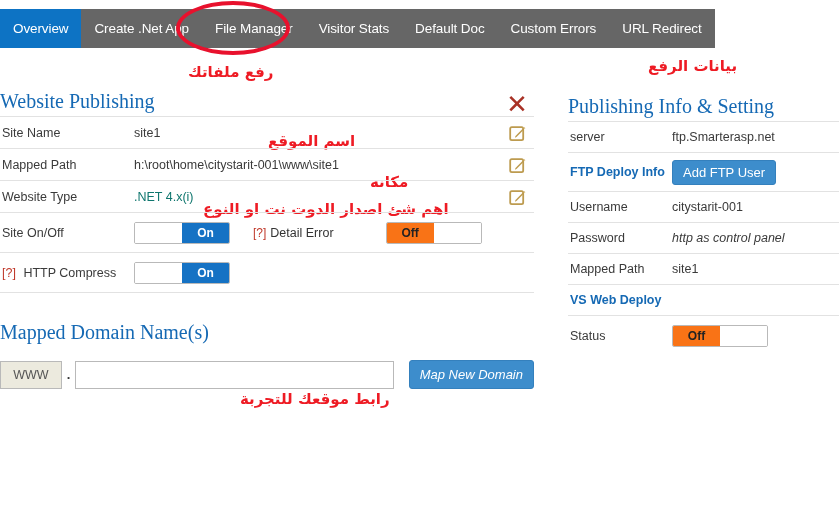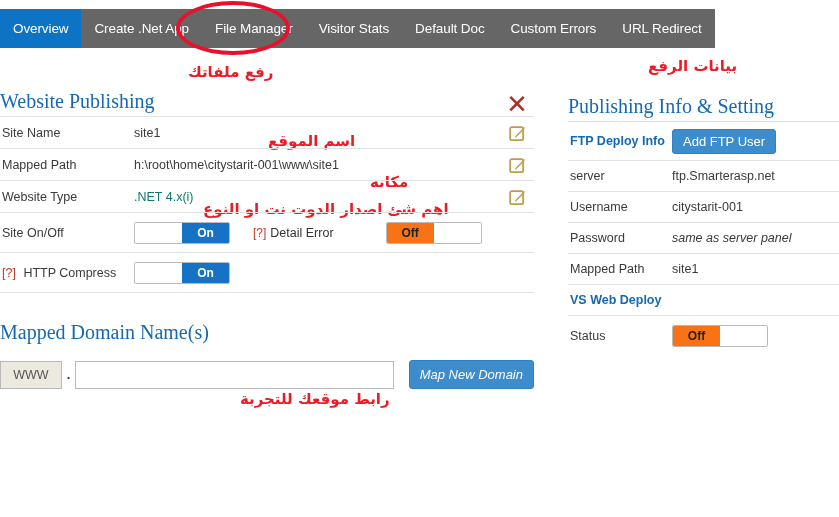--- a/index.html
+++ b/index.html
@@ -357,40 +357,40 @@
     </div>
   </div>
 </div>
 
 <div id="right-panel">
 
   <div class="section-head">
     <h2 class="panel-title">Publishing Info &amp; Setting</h2>
   </div>
 
+  <div class="row">
+    <div class="cell-label">server</div>
+    <div class="cell-value">ftp.Smarterasp.net</div>
+  </div>
+
   <div class="row" style="height:38px;">
     <div class="cell-label">
       <span class="head-link">FTP Deploy Info</span>
     </div>
     <div class="btn">Add FTP User</div>
   </div>
 
   <div class="row">
-    <div class="cell-label">server</div>
-    <div class="cell-value">ftp.Smarterasp.net</div>
-  </div>
-
-  <div class="row">
     <div class="cell-label">Username</div>
     <div class="cell-value">citystarit-001</div>
   </div>
 
   <div class="row">
     <div class="cell-label">Password</div>
-    <div class="cell-value italic">same as server panel</div>
+    <div class="cell-value italic">http as control panel</div>
   </div>
 
   <div class="row">
     <div class="cell-label">Mapped Path</div>
     <div class="cell-value">site1</div>
   </div>
 
   <div class="row">
     <div class="cell-label">
       <span class="head-link">VS Web Deploy</span>

